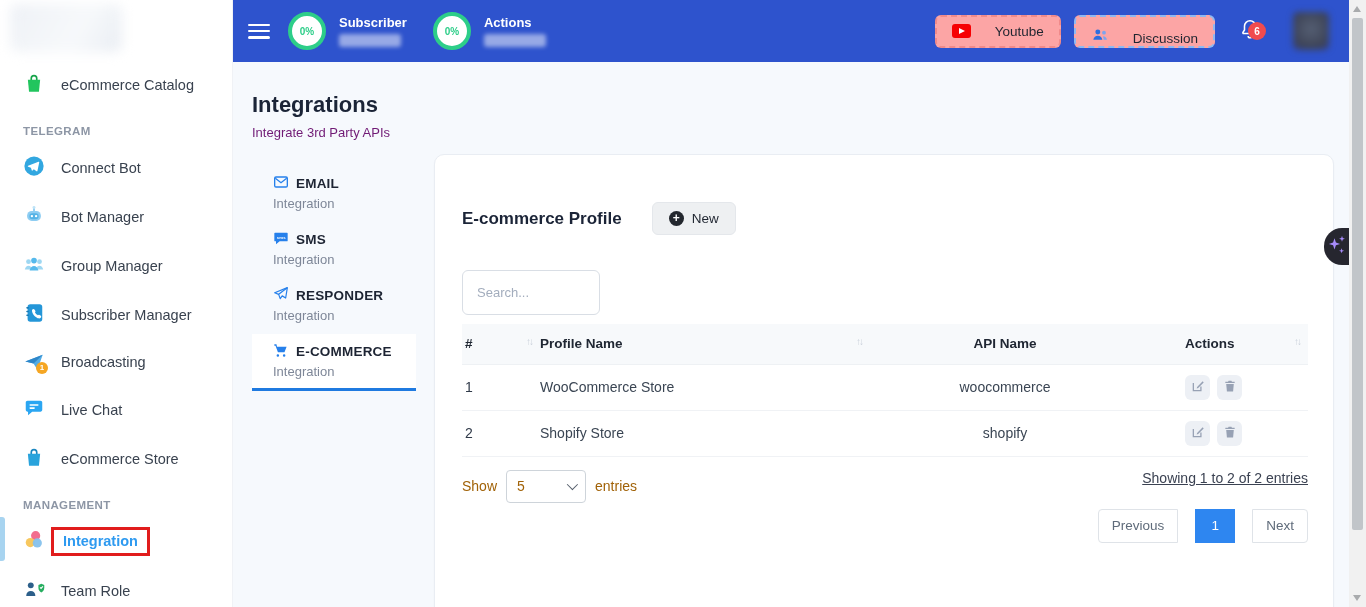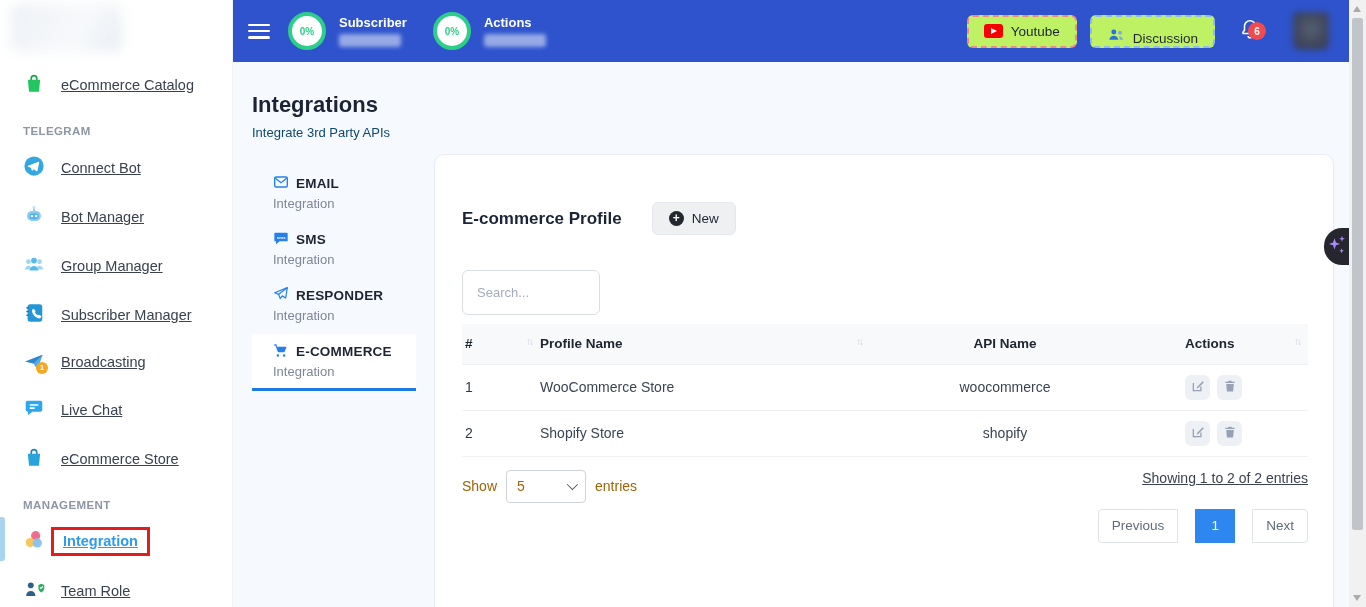--- a/index.html
+++ b/index.html
@@ -2,55 +2,55 @@
 <html><head>
 <meta charset="utf-8">
 <style>
   * { margin:0; padding:0; box-sizing:border-box; }
   html,body { width:1366px; height:607px; overflow:hidden; font-family:"Liberation Sans", sans-serif; background:#fff; }
   .app { display:flex; width:1366px; height:607px; position:relative; }
 
   
   .sidebar { width:233px; height:607px; background:#fff; border-right:1px solid #f0f2f6; overflow:hidden; flex:none; position:relative; }
   .logo-blur { width:112px; height:48px; margin:4px 0 14px 10px; background:linear-gradient(120deg,#eef1f6,#f7f9fb 60%,#e9edf3); border-radius:8px; filter:blur(6px); }
-  .side-item { display:flex; align-items:center; gap:16px; padding:6px 0 6px 23px; margin-bottom:12px; font-size:14.5px; color:#39424f; cursor:pointer; position:relative;text-decoration:underline; }
+  .side-item { display:flex; align-items:center; gap:16px; padding:6px 0 6px 23px; margin-bottom:12px; font-size:14.5px; color:#39424f; cursor:pointer; position:relative; }
   .side-item svg { width:22px; height:22px; flex:none; }
   .side-section { font-size:11.5px; letter-spacing:.4px; color:#8d96a5; padding:10px 0 12px 23px; font-weight:bold; }
   .icon-wrap { position:relative; width:22px; height:22px; flex:none; }
   .mini-badge { position:absolute; right:-3px; bottom:-1px; background:#f5a623; color:#fff; font-size:8px; font-weight:bold; width:12px; height:12px; border-radius:50%; line-height:12px; text-align:center; }
   .side-item.active { color:#2e9af0; font-weight:bold; }
   .active-bar { position:absolute; left:0; top:-6px; width:5px; height:44px; background:#a8d4f0; border-radius:0 3px 3px 0; }
   .annotation-box { border:3px solid #e11d1d; padding:3px 9px 4px 9px; margin:-6px 0 -6px -10px; }
   .annotation-box .lbl { color:#2e9af0; font-weight:bold; }
 
   
   .main { width:1116px; flex:none; display:flex; flex-direction:column; }
 
   
   .topbar { height:62px; background:#2e53cd; display:flex; align-items:center; padding:0 20px 0 15px; flex:none; }
   .hamburger { width:22px; height:15px; display:flex; flex-direction:column; justify-content:space-between; cursor:pointer; margin-right:18px; }
   .hamburger span { display:block; height:2.6px; background:#fff; border-radius:2px; }
   .metric { display:flex; align-items:center; gap:13px; margin-right:26px; }
   .ring { width:38px; height:38px; border-radius:50%; border:4px solid #2dce89; background:#fff; display:flex; align-items:center; justify-content:center; font-size:10px; font-weight:bold; color:#2dce89; }
   .metric-label { color:#fff; font-weight:bold; font-size:13px; }
   .metric-blur { width:62px; height:13px; margin-top:4px; background:rgba(255,255,255,.5); border-radius:3px; filter:blur(2px); }
-  .tb-btn { display:flex; align-items:center; gap:8px; height:33px; padding:0 15px; background:#bef264; border-radius:6px; font-size:13.5px; color:#1f2530; cursor:pointer; }
+  .tb-btn { display:flex; align-items:center; gap:24px; height:33px; padding:0 15px; background:#fca5a5; border-radius:6px; font-size:13.5px; color:#1f2530; cursor:pointer; }
   .tb-btn.youtube { border:2px dashed #f08a8a; margin-left:auto; }
   .tb-btn.discussion { border:2px dashed #8fb9f2; margin-left:13px;align-items:flex-end; }
   .yt-icon { width:19px; height:14px; background:#f60002; border-radius:3px; display:flex; align-items:center; justify-content:center; }
   .yt-icon::after { content:""; border-left:6px solid #fff; border-top:3.5px solid transparent; border-bottom:3.5px solid transparent; margin-left:1px; }
   .bell-wrap { position:relative; margin-left:24px; cursor:pointer; }
   .bell-wrap svg { width:22px; height:22px; }
   .notif-badge { position:absolute; left:9px; top:4px; background:#f04b4e; color:#fff; min-width:18px; height:18px; border-radius:50%; font-size:10px; font-weight:bold; display:flex; align-items:center; justify-content:center; }
   .avatar { width:36px; height:38px; border-radius:5px; margin-left:32px; background:radial-gradient(circle at 50% 45%, #555f73 0%, #3d4356 70%, #34408a 100%); filter:blur(3px); cursor:pointer; }
 
   
   .content { flex:1; background:#f6f9fd; overflow:hidden; padding:30px 16px 0 19px; position:relative; }
   .page-title { font-size:22px; font-weight:bold; color:#1b2437; line-height:26px; }
-  .page-subtitle { font-size:13px; color:#0c4a6e; margin-top:7px; }
+  .page-subtitle { font-size:13px; color:#701a75; margin-top:7px; }
   .content-row { display:flex; margin-top:14px; align-items:flex-start; }
 
   
   .subnav { width:164px; flex:none; padding-top:12px; }
   .subnav-item { padding:8px 0 9px 21px; margin-bottom:2px; cursor:pointer; }
   .subnav-item .t-row { display:flex; align-items:center; gap:7px; font-size:13.5px; font-weight:bold; color:#1d2433; letter-spacing:.2px; }
   .subnav-item .t-row svg { width:16px; height:16px; }
   .subnav-item .sub { font-size:13px; color:#7e8798; margin-top:3px; }
   .subnav-item.active { background:#fff; border-bottom:3px solid #1f7ae0; }
 

